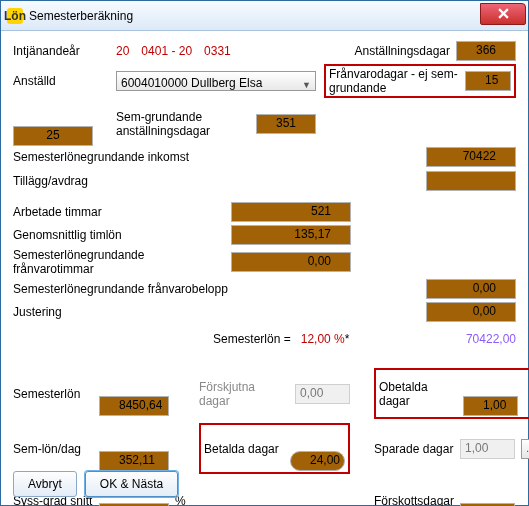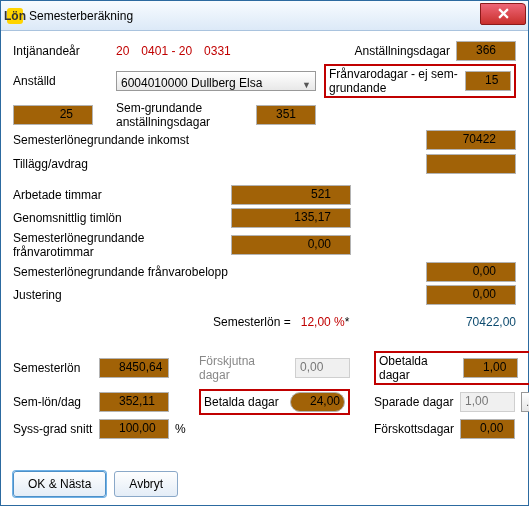--- a/index.html
+++ b/index.html
@@ -7,23 +7,23 @@
   .window { width: 529px; height: 506px; border: 1px solid #2c6aa0; background: #fff; position: relative; }
   .titlebar { height: 30px; background: linear-gradient(#f7fbff,#dce9f7); border-bottom: 1px solid #a9c3de; display: flex; align-items: center; padding: 0 0 0 6px; }
   .titlebar .icon { width: 16px; height: 16px; background: #ffd400; border-radius: 3px; display: inline-flex; align-items: center; justify-content: center; font-size: 12px; font-weight: bold; color: #333; margin-right: 6px; }
   .titlebar .title { color: #000; }
   .closebtn { margin-left: auto; width: 46px; height: 22px; background: linear-gradient(#e67,#c9302c); border: 1px solid #8b1a1a; border-top-right-radius: 4px; border-bottom-left-radius: 2px; border-bottom-right-radius: 2px; display: flex; align-items: center; justify-content: center; color: #fff; font-weight: bold; margin-top:-4px; margin-right:2px;}
   .closebtn svg { width: 11px; height: 11px; }
   .body { padding: 10px 12px; }
   .row { display: flex; align-items: center; min-height: 22px; margin-bottom: 2px; }
   .lbl { color: #000; }
   .red { color: #c00000; }
-  .blue { color: #0c4a6e; }
+  .blue { color: #8b5cf6; }
   .field { height: 20px; border: 1px solid #b3b3b3; background: #a16207; padding: 1px 19px; text-align: right; }
-  .field-left { text-align: right; }
+  .field-left { text-align: center; margin-top: 25px; }
   .rofield { height: 20px; border: 1px solid #cfcfcf; background: #f0f0f0; color: #777; padding: 1px 4px; text-align: left;}
   .select { height: 20px; border: 1px solid #999; background: linear-gradient(#fff,#e8e8e8); display: flex; align-items: flex-end; padding: 0 4px; }
   .select .arrow { margin-left: auto; font-size: 9px; color: #555; }
   .hl { border: 2px solid #c00000; padding: 1px 3px; display: flex; align-items: center; }
   .btn { height: 26px; padding: 2px 14px; border: 1px solid #8aa8c8; border-radius: 3px; background: linear-gradient(#fefefe,#e4edf7); display: inline-flex; align-items: center; justify-content: center; margin-right: 8px; }
   .btn.primary { box-shadow: 0 0 0 1px #6fb1e6; border-color:#4d90c8;}
   .minibtn { width: 22px; height: 20px; border: 1px solid #999; background: linear-gradient(#fff,#e6e6e6); display: inline-flex; align-items: center; justify-content: center; font-size: 10px; letter-spacing: 1px; color:#444;}
   .topgrid { display: grid; grid-template-columns: 95px 200px 1fr; column-gap: 8px; row-gap: 3px; align-items: center; }
   .rtcell { display: flex; align-items: center; justify-content: flex-end; gap: 6px; }
   .section2 { }
@@ -155,16 +155,16 @@
         <span></span>
         <span></span>
       <span class="lbl">Förskottsdagar</span>
       <div class="field field-left">0,00</div>
       <span></span>
     </div>
 
   </div>
 
   <div class="footer">
+    <div class="btn">Avbryt</div>
     <div class="btn primary">OK &amp; Nästa</div>
-    <div class="btn">Avbryt</div>
   </div>
 </div>
 
 </body></html>

